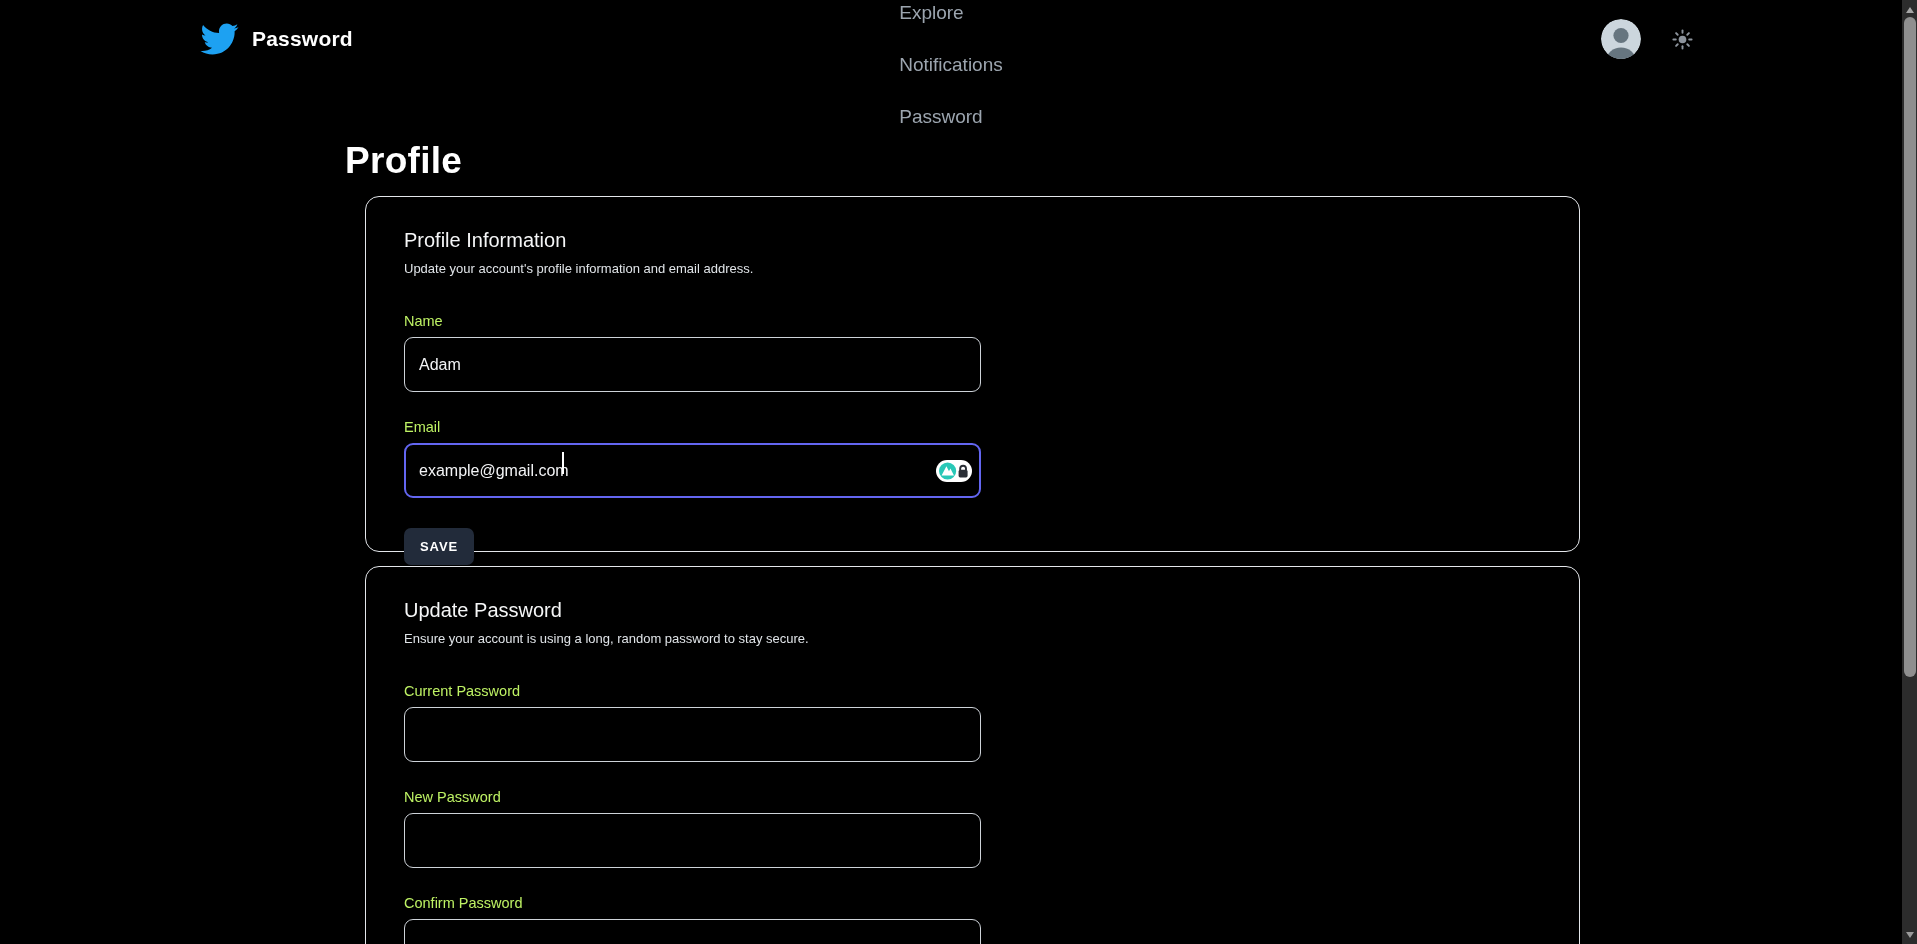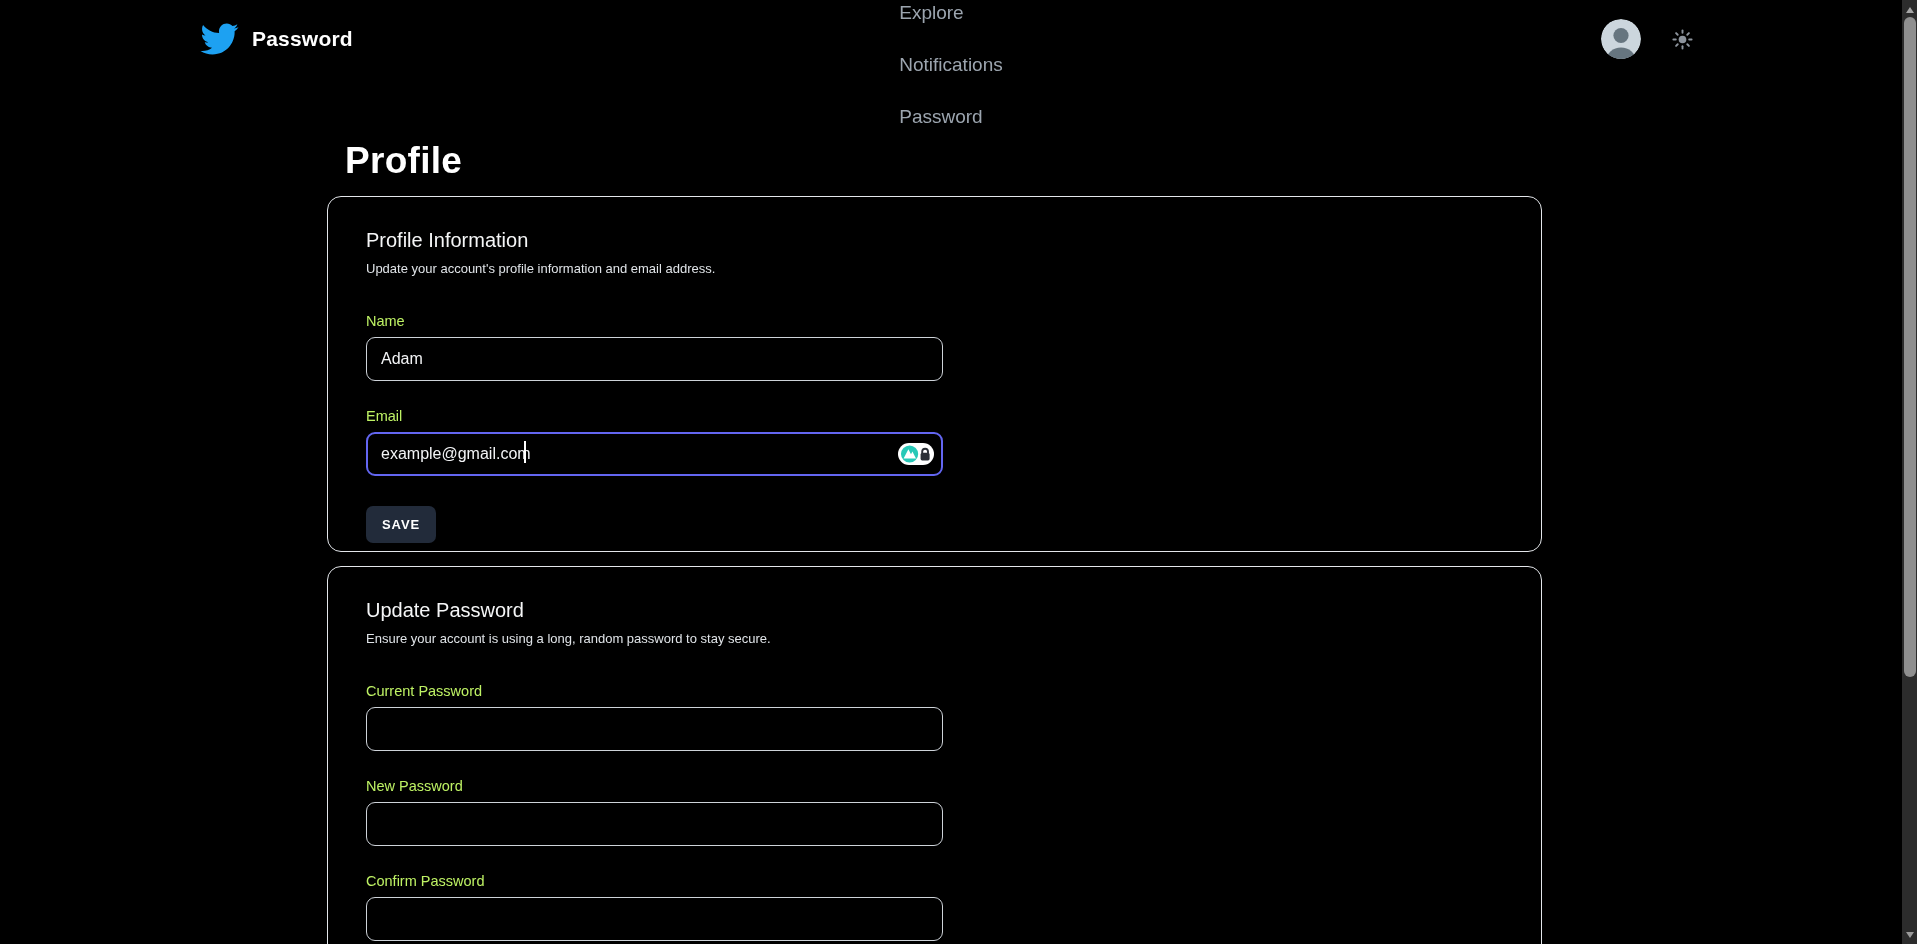--- a/index.html
+++ b/index.html
@@ -33,35 +33,35 @@
   }
   .avatar-btn { width:40px; height:40px; border-radius:50%; overflow:hidden; cursor:pointer; }
   .theme-btn { cursor:pointer; display:flex; align-items:center; }
 
   
   .page-title {
     position:absolute; left:345px; top:140px;
     font-size:37px; font-weight:700; color:#fff; letter-spacing:.3px;
   }
   .card {
-    position:absolute; left:327px; width:1215px;
+    position:absolute; left:365px; width:1215px;
     background:#000;
     border:1px solid #e3e6ea; border-radius:14px;
     padding:32px 38px;
   }
   .card-profile { top:196px; height:356px; }
   .card-password { top:566px; height:478px; }
   .card-title { font-size:20px; font-weight:400; color:#f5f6f7; }
   .card-desc { margin-top:9px; font-size:13px; color:#e0e4e8; }
 
   .field { margin-top:27px; }
   .field-first { margin-top:37px; }
   .field label { display:block; font-size:14.5px; color:#bef264; margin-bottom:8px; }
   .text-input {
-    width:577px; height:44px;
+    width:577px; height:55px;
     background:transparent;
     border:1px solid #ced3d9; border-radius:9px;
     color:#f3f4f6; font-size:16px; padding:0 14px;
     font-family:"Liberation Sans", sans-serif;
     outline:none; display:block;
   }
   .email-wrap { position:relative; width:577px; }
   .email-input { border:2px solid #6366f1; padding:0 13px; }
   .caret { position:absolute; left:158px; top:9px; width:1.5px; height:22px; background:#fff; }
   .np-badge {

